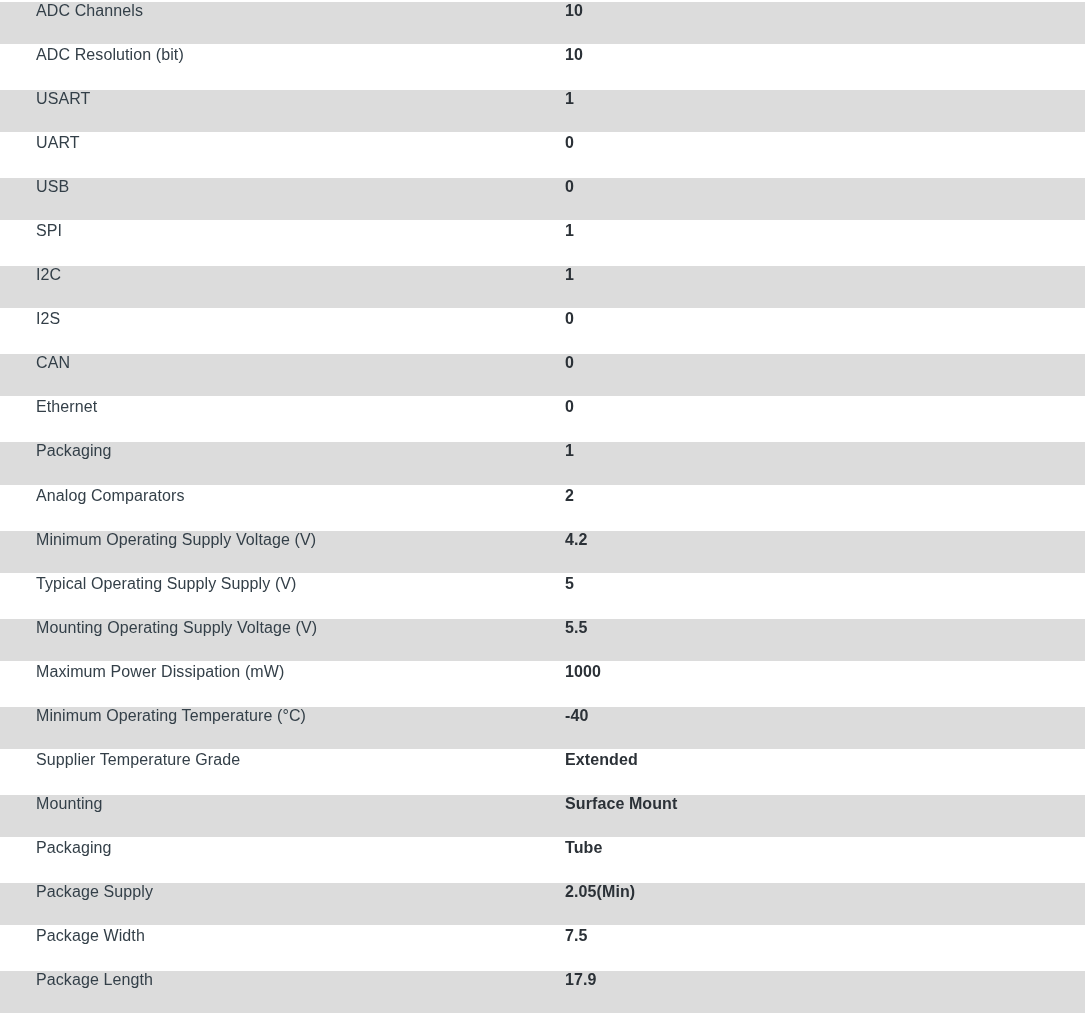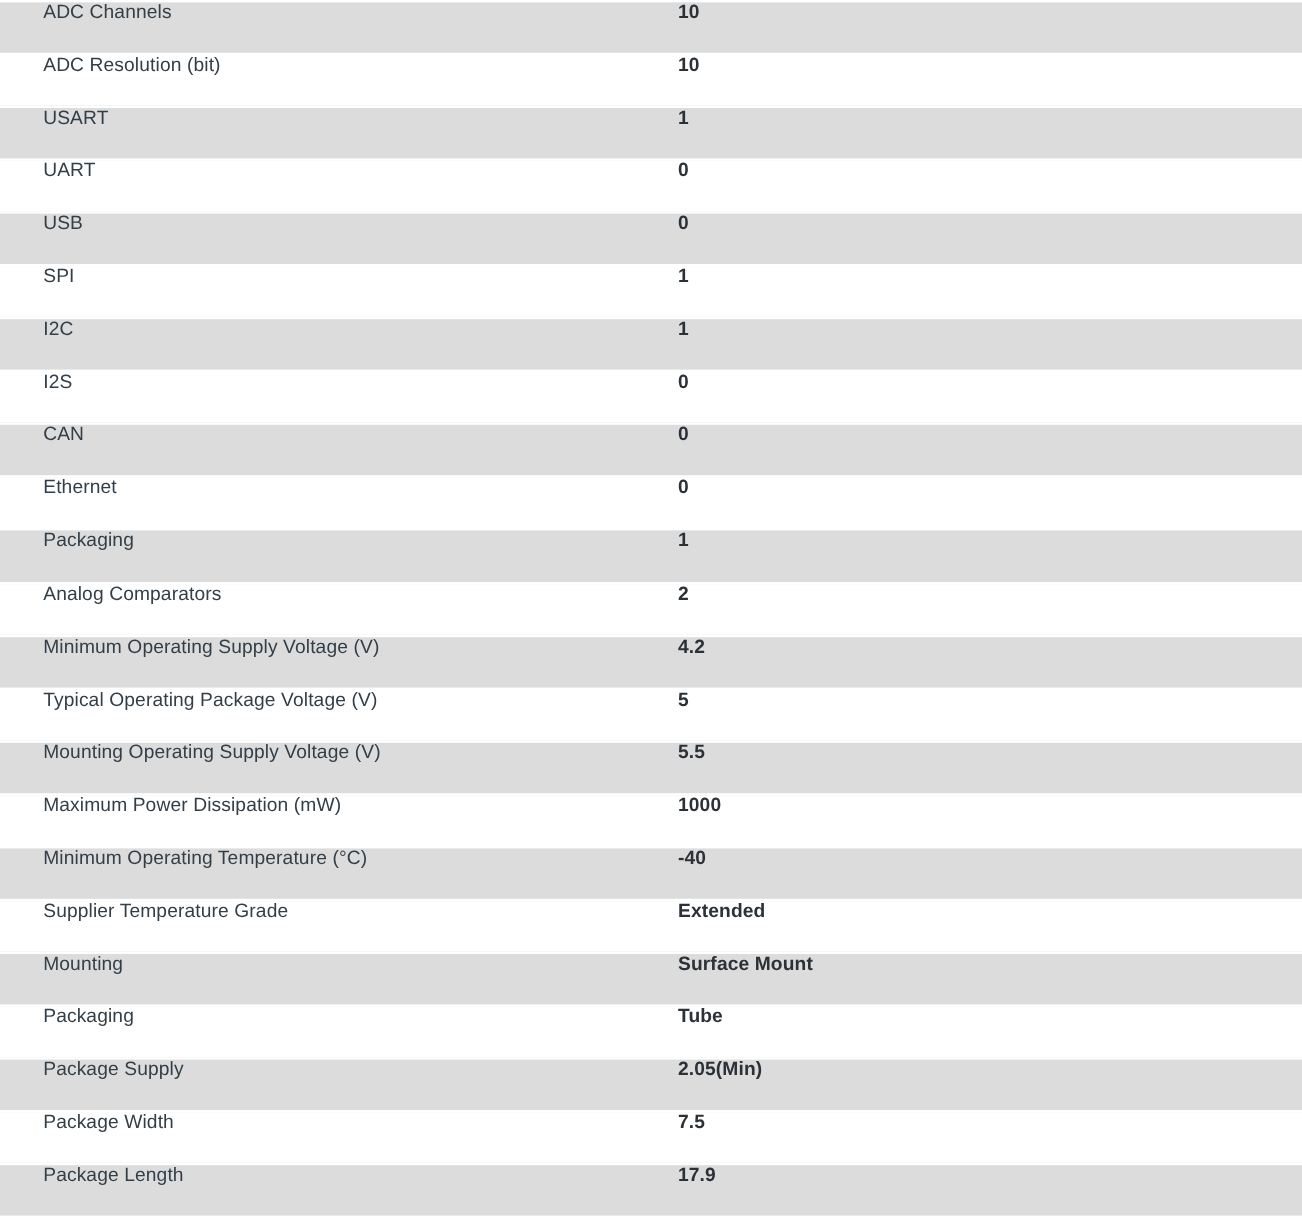--- a/index.html
+++ b/index.html
@@ -95,21 +95,21 @@
   </div>
   <div class="spec-row">
     <div class="spec-label">Analog Comparators</div>
     <div class="spec-value">2</div>
   </div>
   <div class="spec-row">
     <div class="spec-label">Minimum Operating Supply Voltage (V)</div>
     <div class="spec-value">4.2</div>
   </div>
   <div class="spec-row">
-    <div class="spec-label">Typical Operating Package Voltage (V)</div>
+    <div class="spec-label">Typical Operating Supply Supply (V)</div>
     <div class="spec-value">5</div>
   </div>
   <div class="spec-row">
     <div class="spec-label">Mounting Operating Supply Voltage (V)</div>
     <div class="spec-value">5.5</div>
   </div>
   <div class="spec-row">
     <div class="spec-label">Maximum Power Dissipation (mW)</div>
     <div class="spec-value">1000</div>
   </div>

